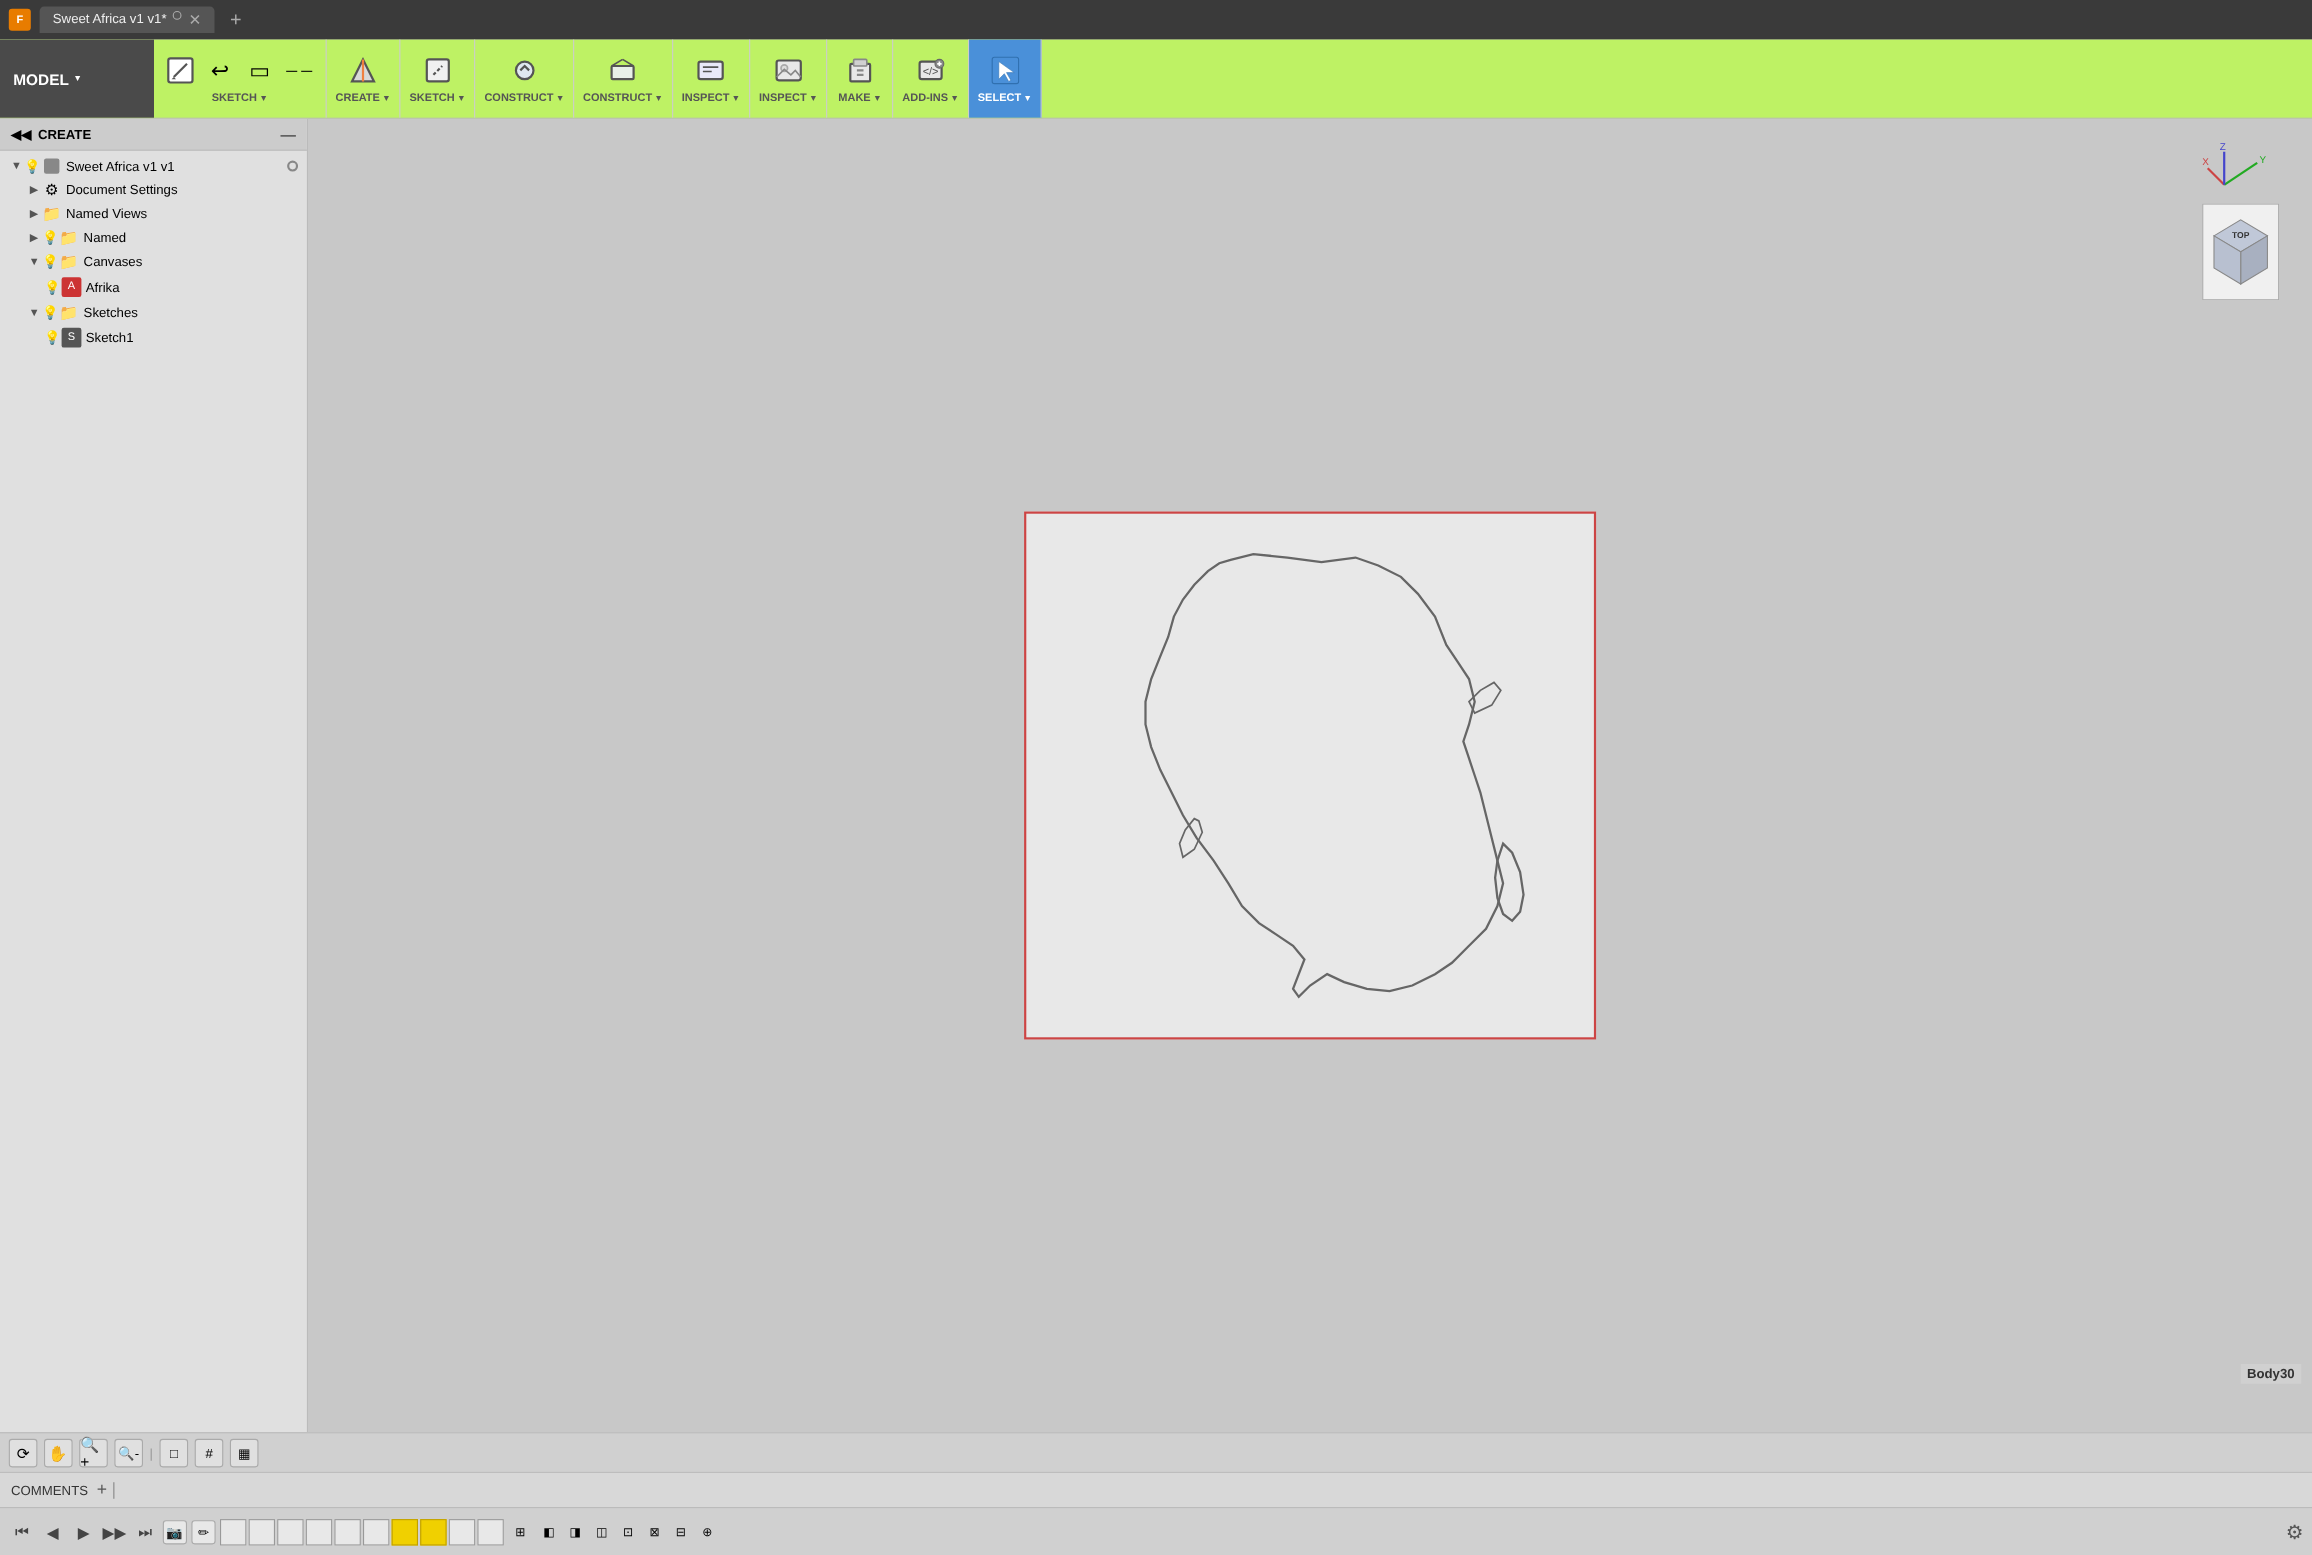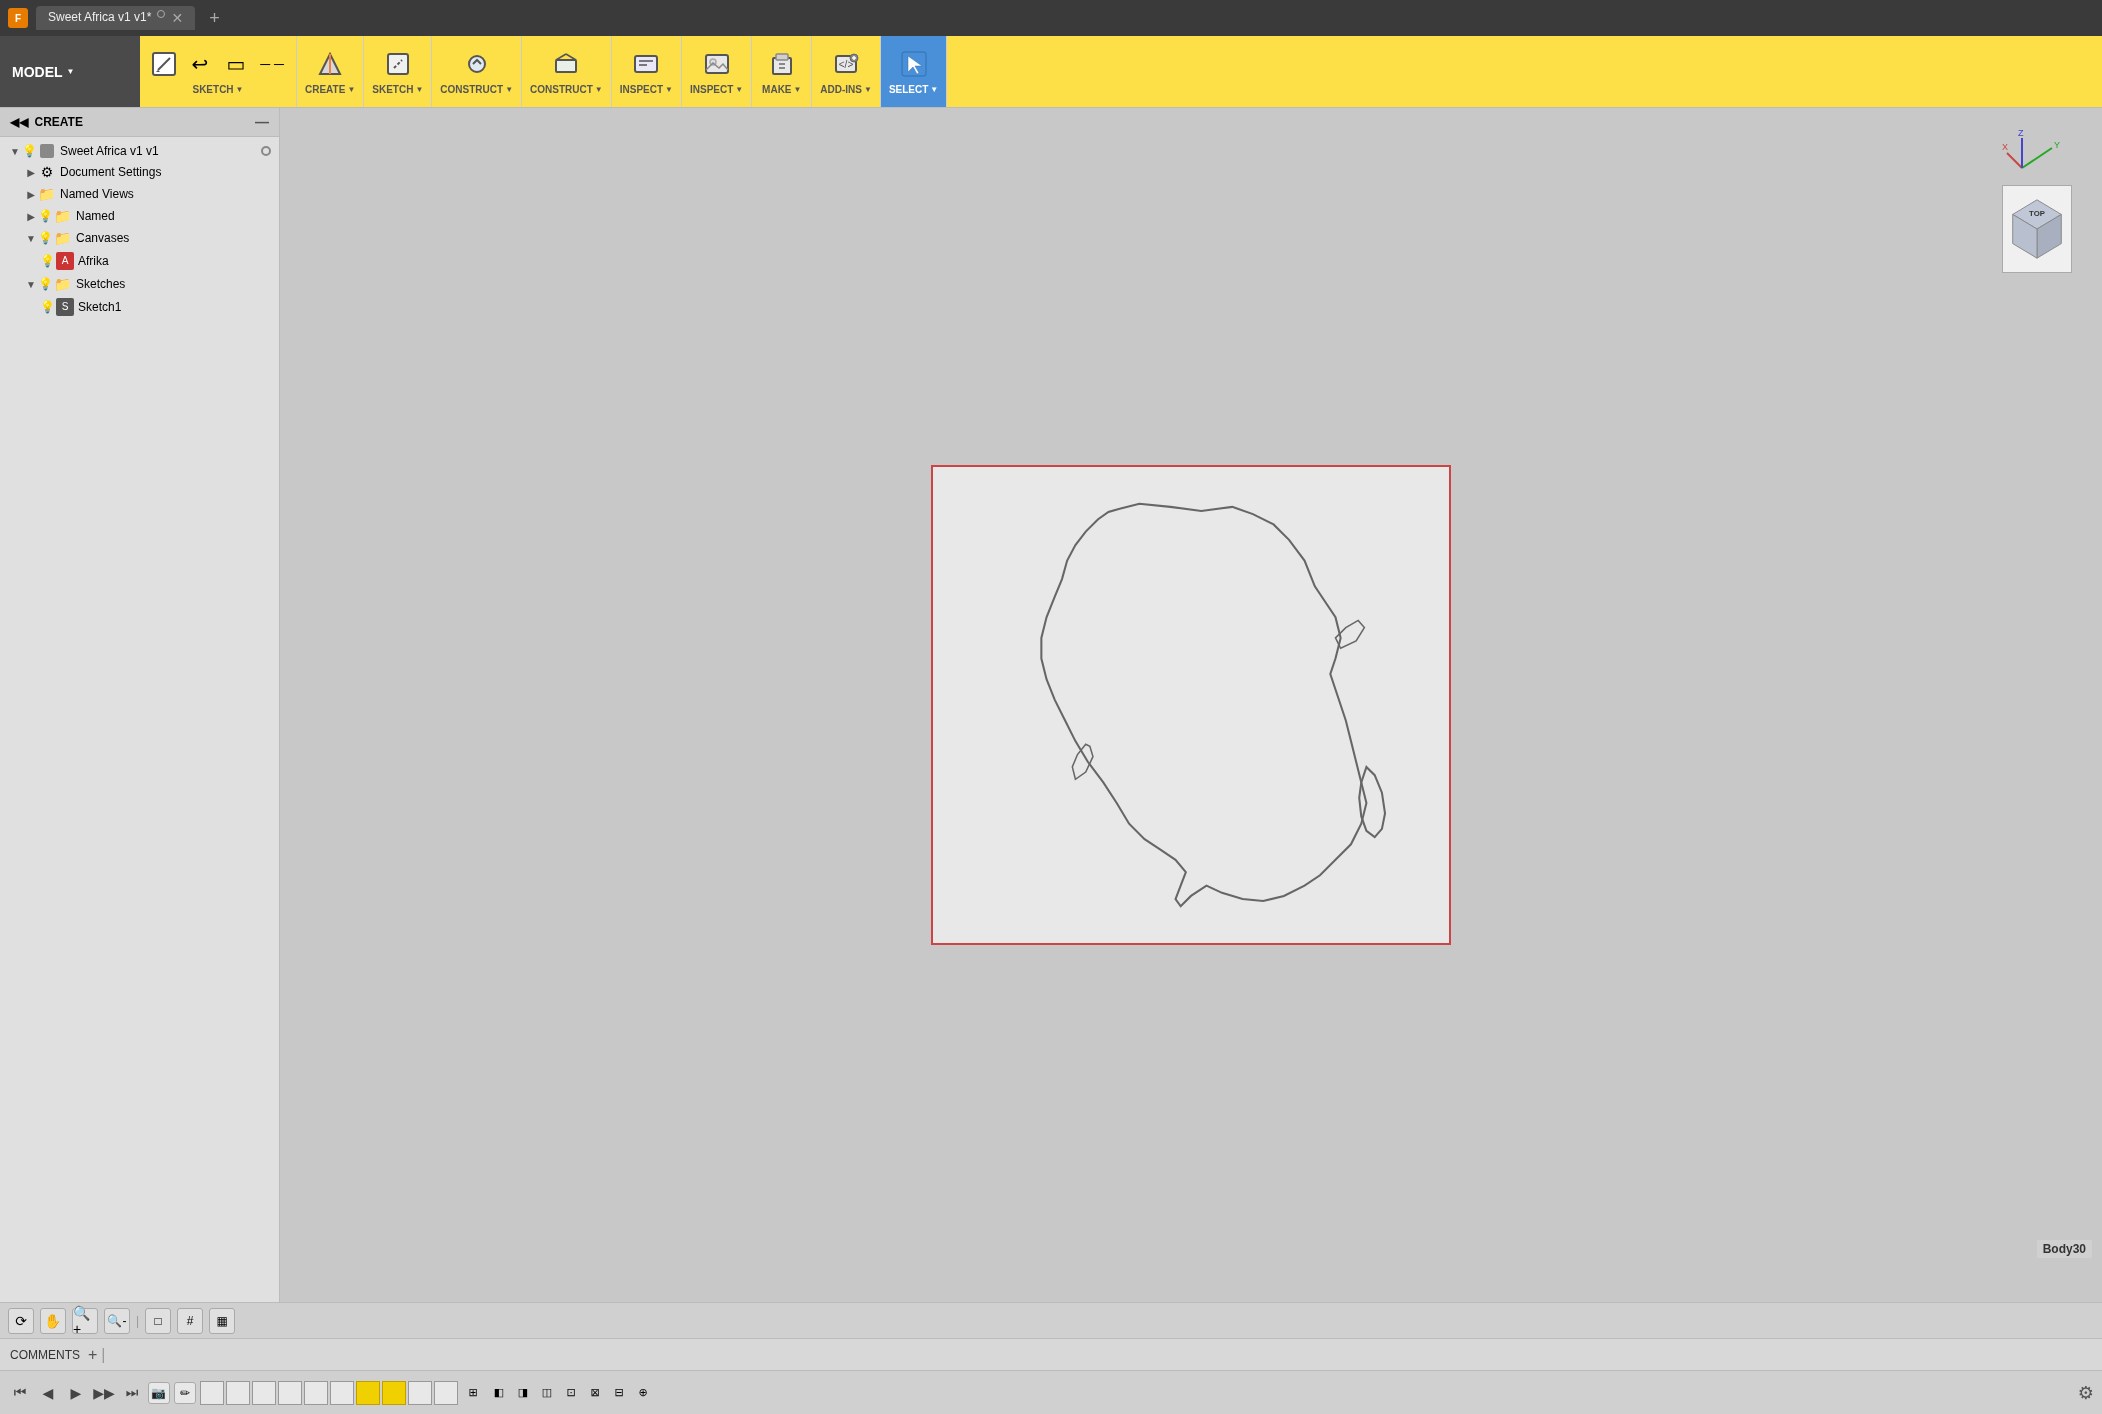--- a/index.html
+++ b/index.html
@@ -10,21 +10,21 @@
       display: flex; align-items: center; background: #3a3a3a; color: #ccc; height: 36px; padding: 0 8px; gap: 8px;
     }
     #title-bar .app-icon { width: 20px; height: 20px; background: #e87c00; border-radius: 3px; display: flex; align-items: center; justify-content: center; color: white; font-weight: bold; font-size: 10px; }
     #title-bar .tab { background: #555; padding: 4px 12px; border-radius: 4px 4px 0 0; display: flex; gap: 6px; font-size: 12px; color: #eee; }
     #title-bar .tab .dot { width: 8px; height: 8px; border-radius: 50%; border: 1px solid #aaa; }
     #title-bar .tab .close-btn { font-size: 14px; cursor: pointer; color: #aaa; }
     #title-bar .add-tab { color: #aaa; font-size: 18px; cursor: pointer; padding: 0 6px; }
 
     
     #toolbar {
-      display: flex; align-items: stretch; background: #fde047; border-bottom: 1px solid #bbb; height: 72px;
+      display: flex; align-items: stretch; background: #bef264; border-bottom: 1px solid #bbb; height: 72px;
     }
     .toolbar-section {
       display: flex; flex-direction: column; align-items: center; justify-content: center;
       padding: 4px 8px; border-right: 1px solid #ccc; cursor: pointer; min-width: 60px;
     }
     .toolbar-section.active { background: #4a90d9; color: white; text-align: right; }
     .toolbar-section .section-icons { display: flex; gap: 4px; align-items: center; margin-bottom: 4px; }
     .toolbar-section .section-label { font-size: 10px; font-weight: bold; color: #555; display: flex; align-items: center; gap: 2px; }
     .toolbar-section.active .section-label { color: white; }
     .toolbar-left { display: flex; align-items: center; background: #4a4a4a; padding: 0 12px; min-width: 140px; }

